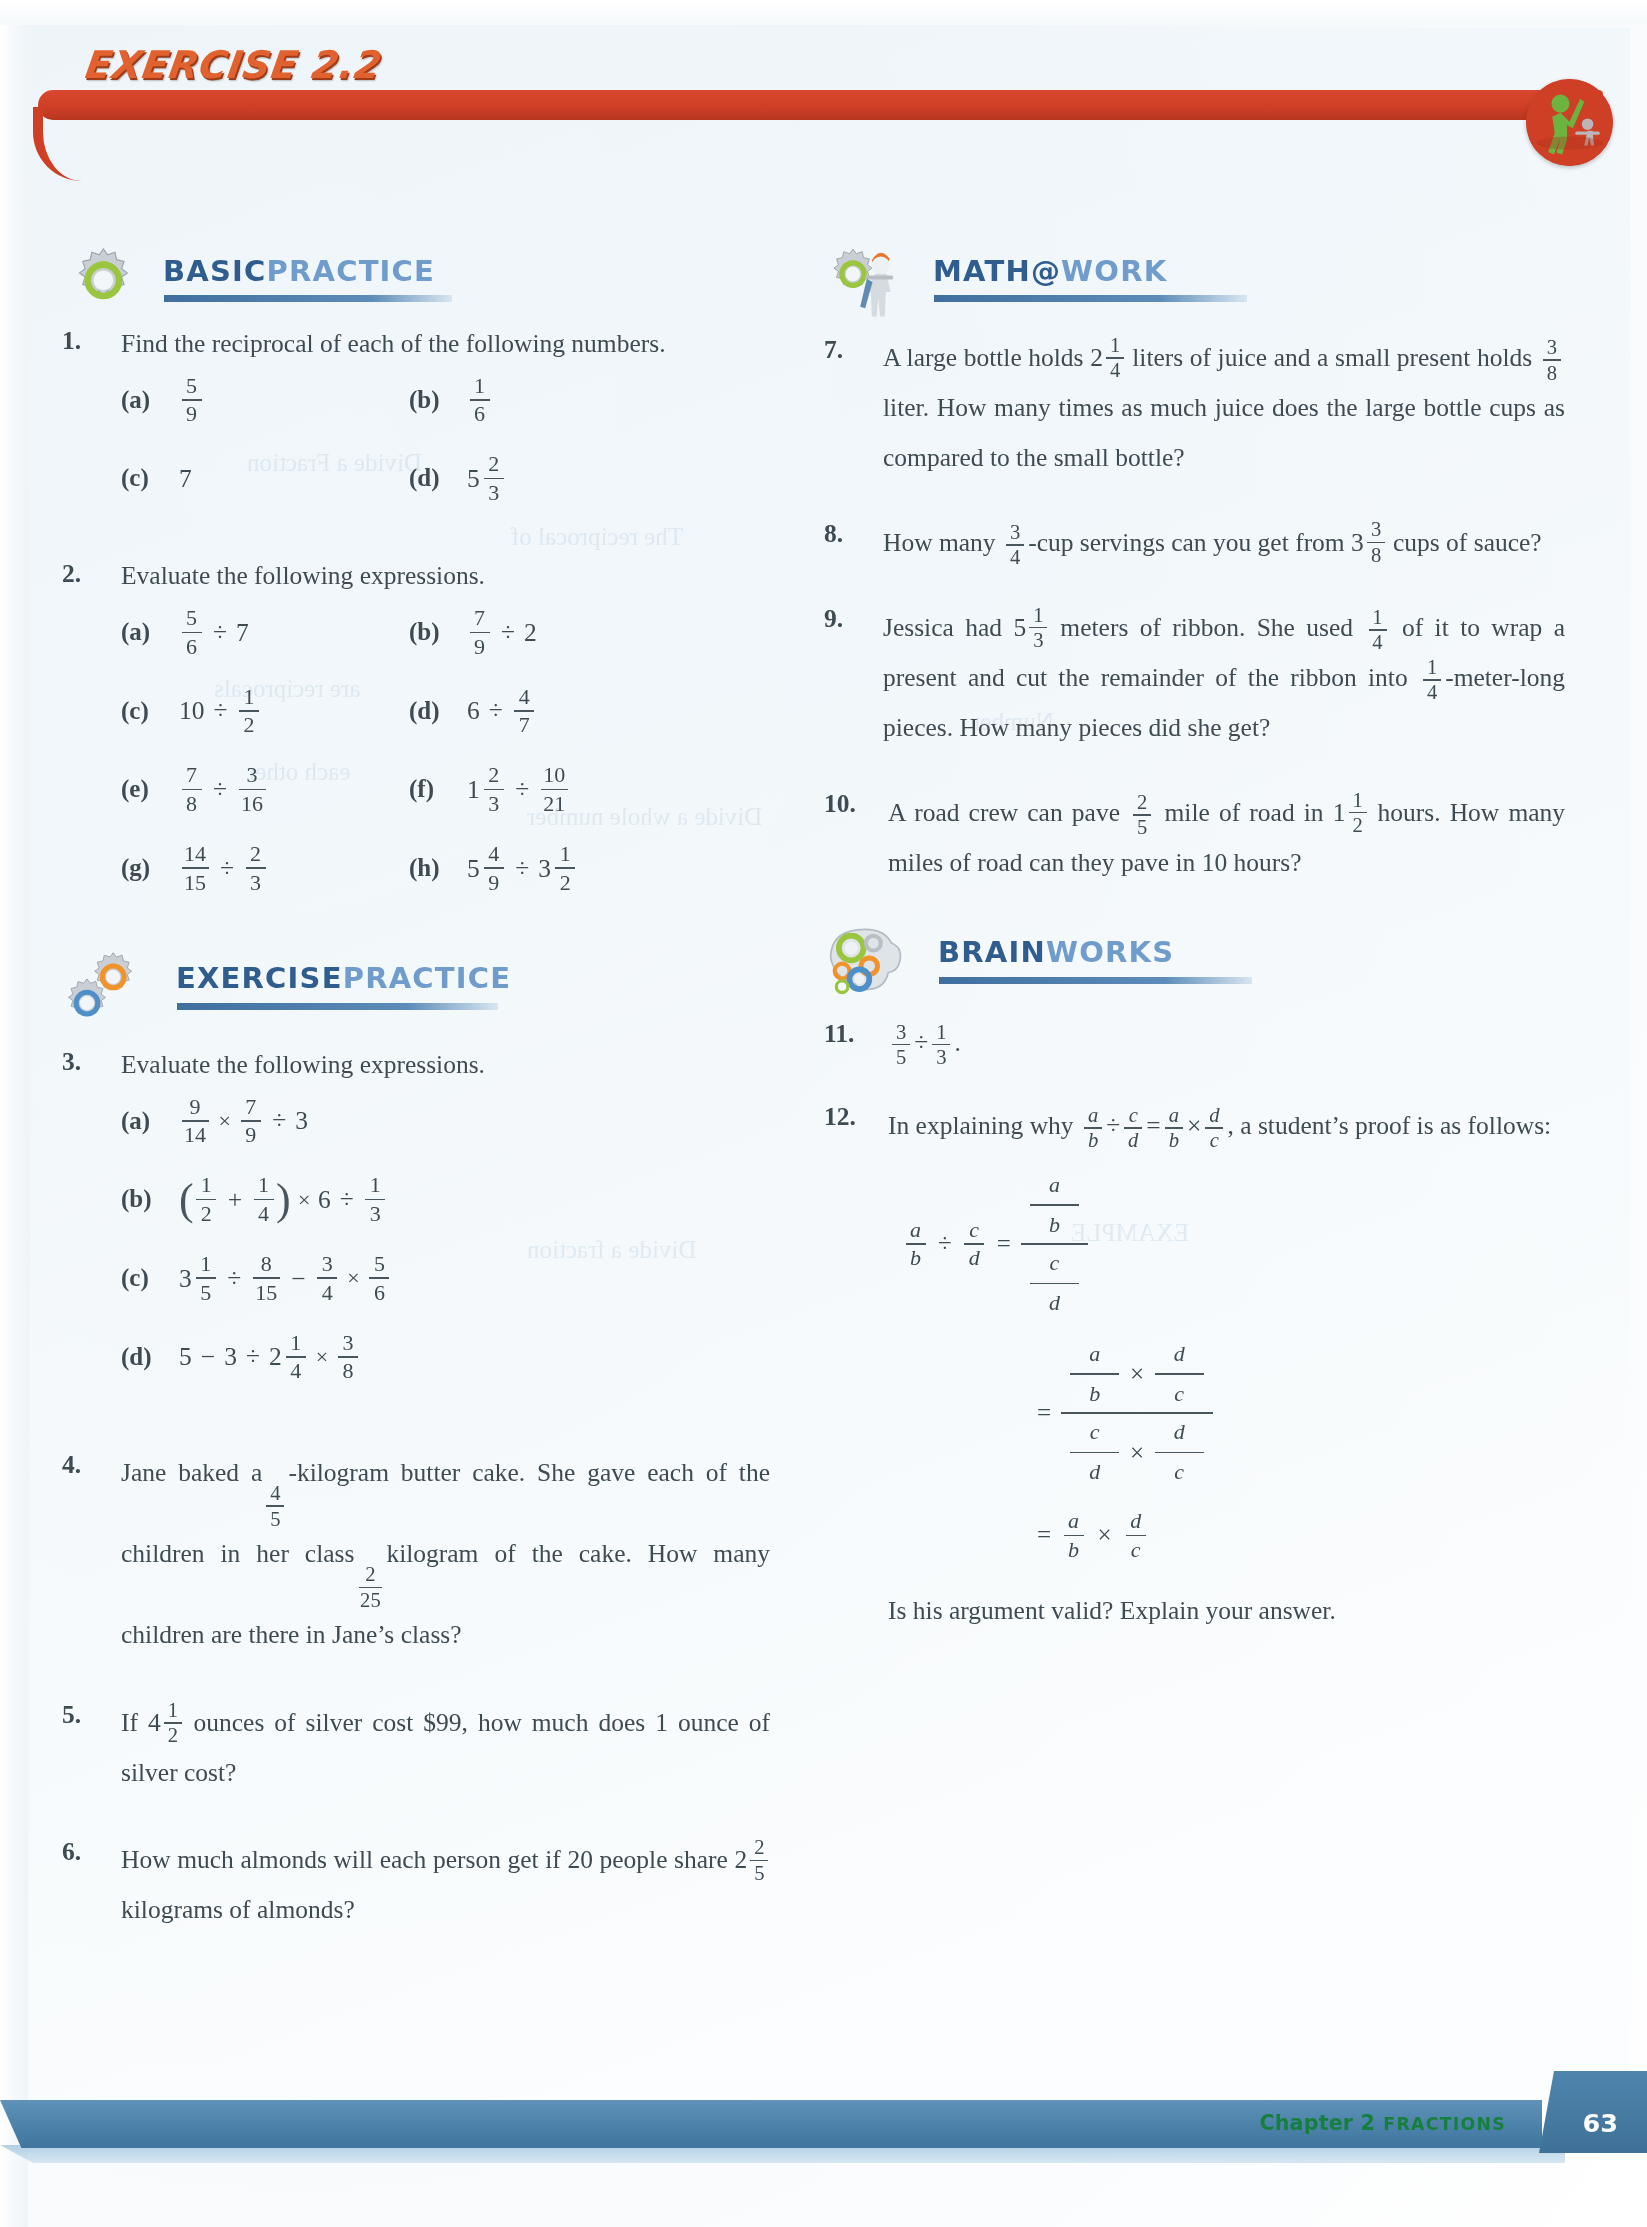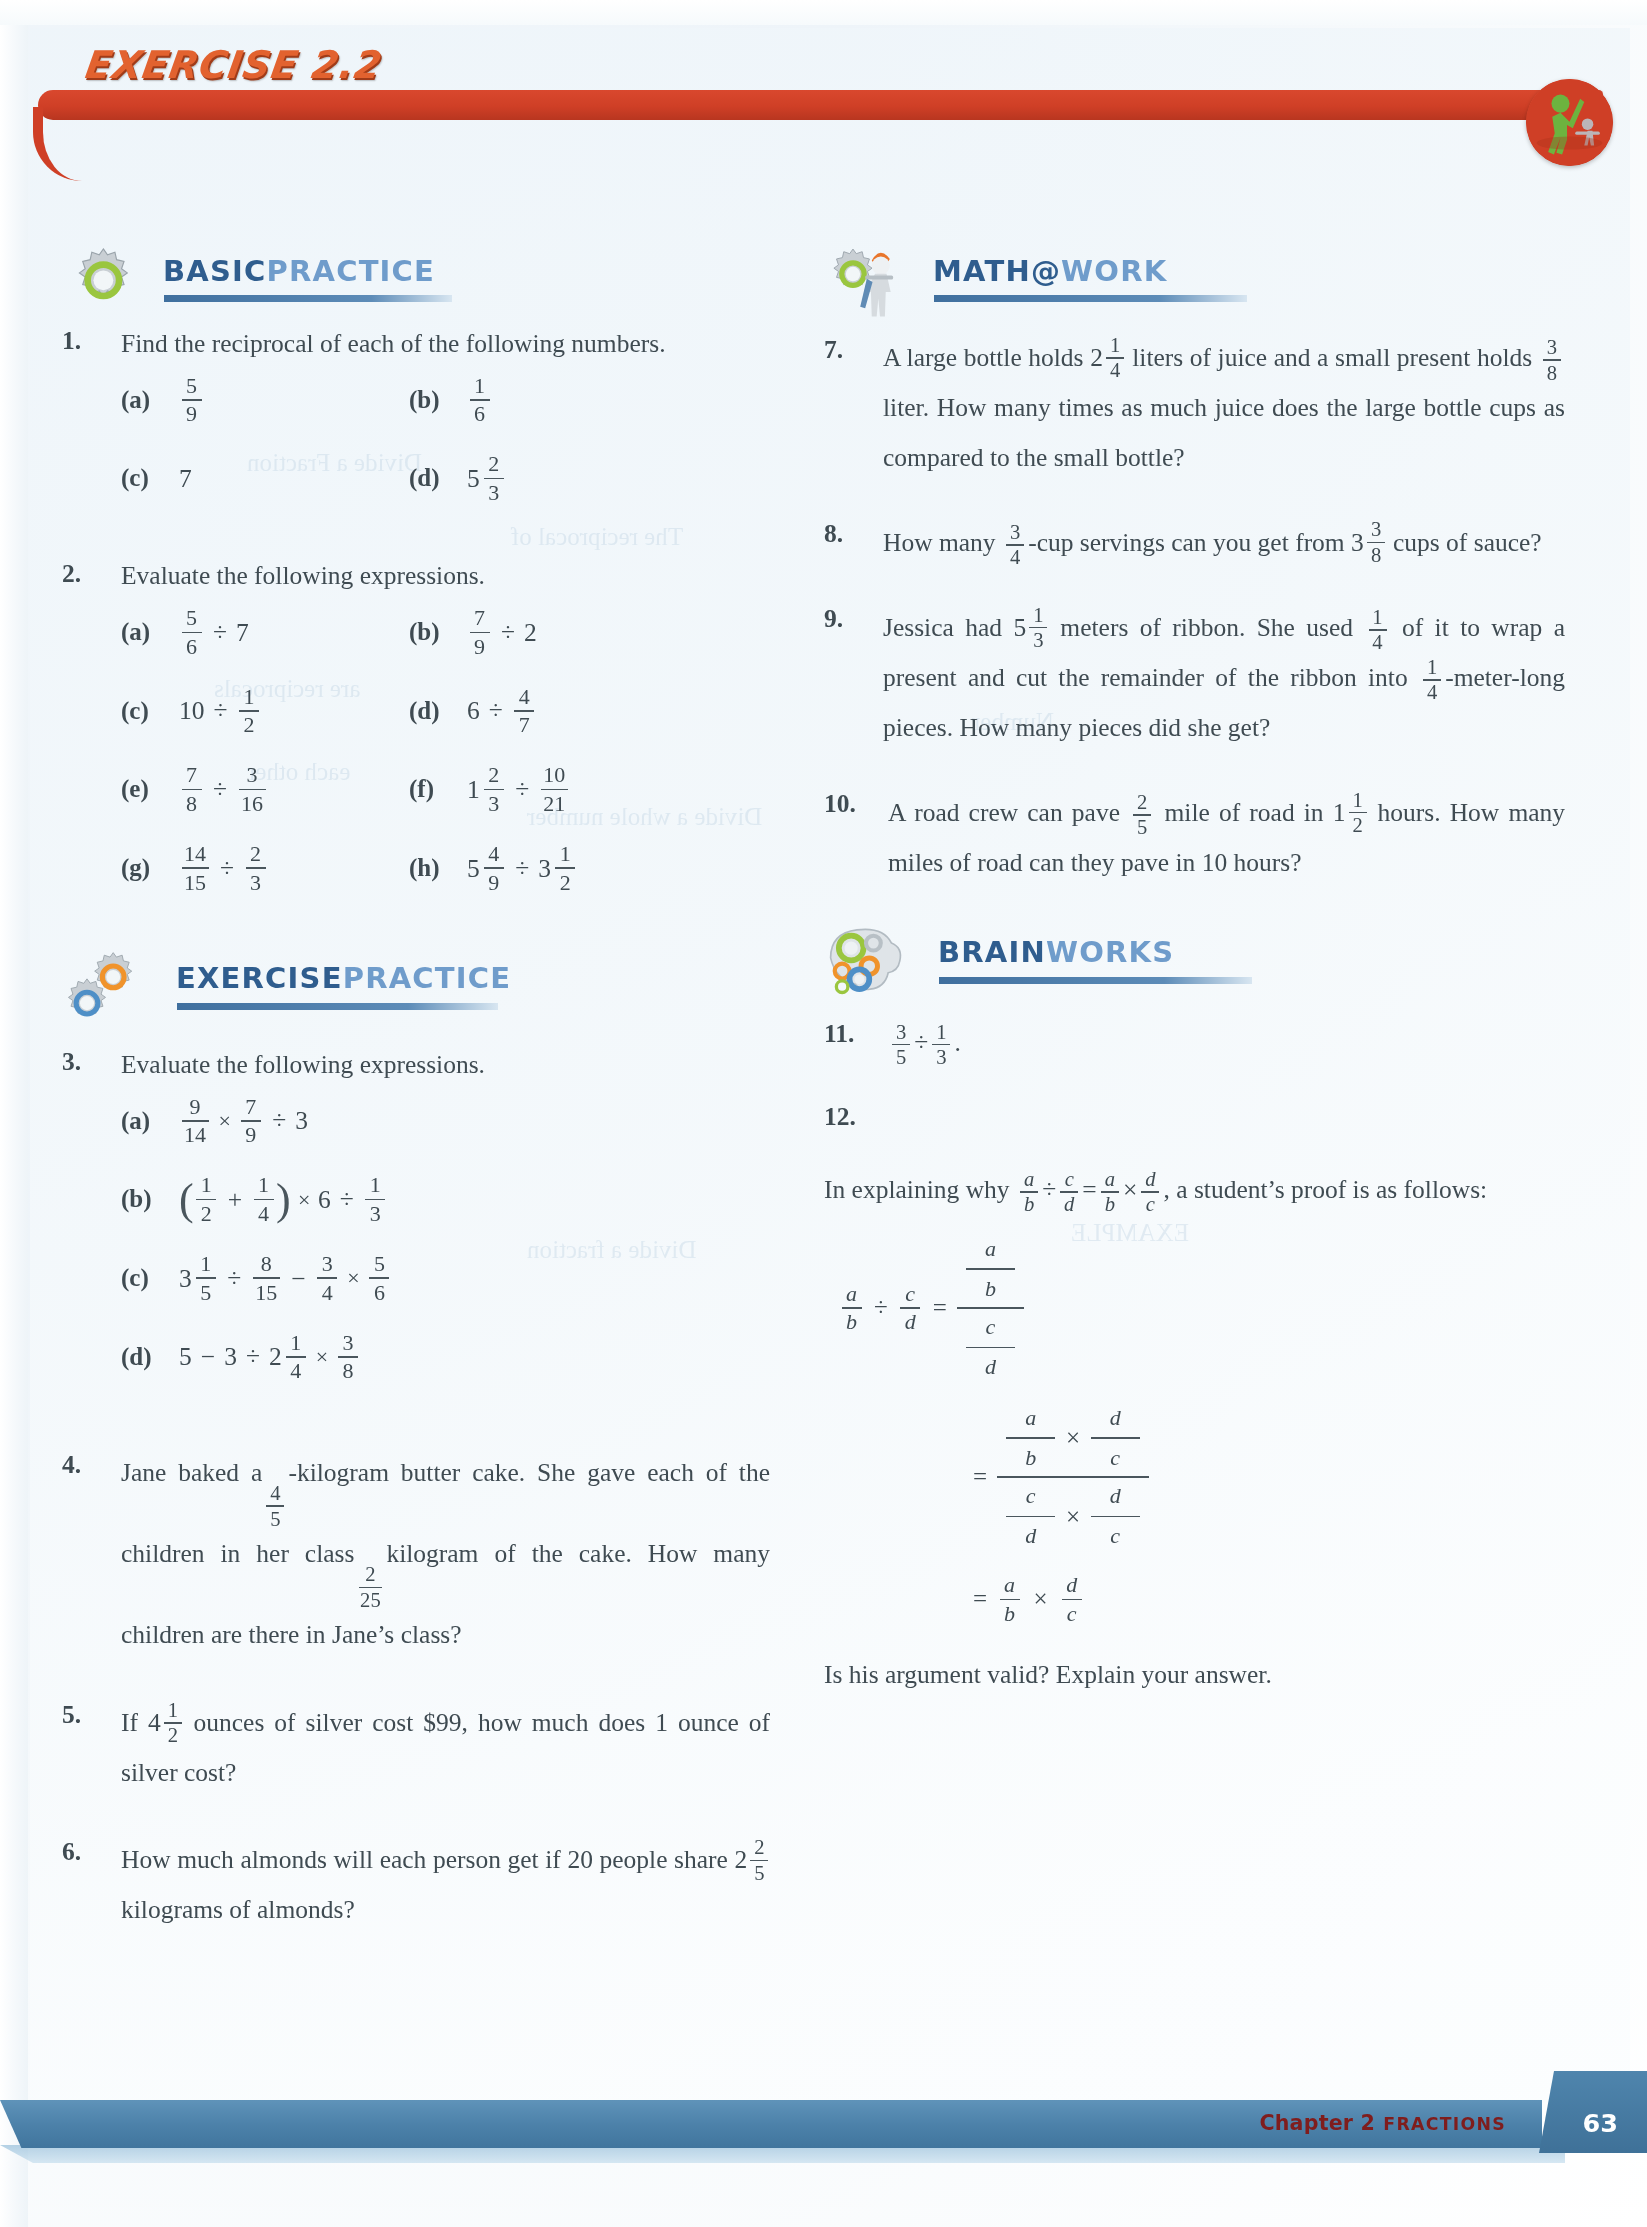--- a/index.html
+++ b/index.html
@@ -145,21 +145,21 @@
     opacity:.75;
     clip-path: polygon(0 0, 100% 0, 100% 100%, 33px 100%);
   }
   .foot-tab{
     position:absolute; right:0; bottom:74px; width:109px; height:82px;
     background:linear-gradient(180deg,#4f85ad 0%, #3f7198 100%);
     clip-path: polygon(15px 0, 100% 0, 100% 100%, 0 100%);
   }
   .foot-text{
     position:absolute; right:142px; bottom:92px;
-    font-family:"DejaVu Sans", sans-serif; color:#7f1d1d;
+    font-family:"DejaVu Sans", sans-serif; color:#15803d;
     font-size:20.6px; font-weight:bold; letter-spacing:0.2px;
   }
   .foot-text .sc{ font-size:17.3px; letter-spacing:1.3px; margin-left:8.2px; }
   .foot-page{
     position:absolute; right:30px; bottom:89px;
     font-family:"DejaVu Sans", sans-serif; color:#ffffff;
     font-size:25.5px; font-weight:bold;
   }
 
   
@@ -751,21 +751,21 @@
           <span class="bar"></span>
           <span class="d">5</span>
         </span><span>÷</span><span class="frs" style="vertical-align:middle;">
           <span class="n">1</span>
           <span class="bar"></span>
           <span class="d">3</span>
         </span><span>.</span>
     </div>
   </div>
 
-  <div class="q" style="margin-top:33px;flex-direction:column;">
+  <div class="q" style="margin-top:33px;">
     <div class="q-num wide">12.</div>
     <div class="q-body just">
       <span>In explaining why</span>
       <span class="frs fv" style="vertical-align:middle;">
           <span class="n">a</span>
           <span class="bar"></span>
           <span class="d">b</span>
         </span><span>÷</span><span class="frs fv" style="vertical-align:middle;">
           <span class="n">c</span>
           <span class="bar"></span>

